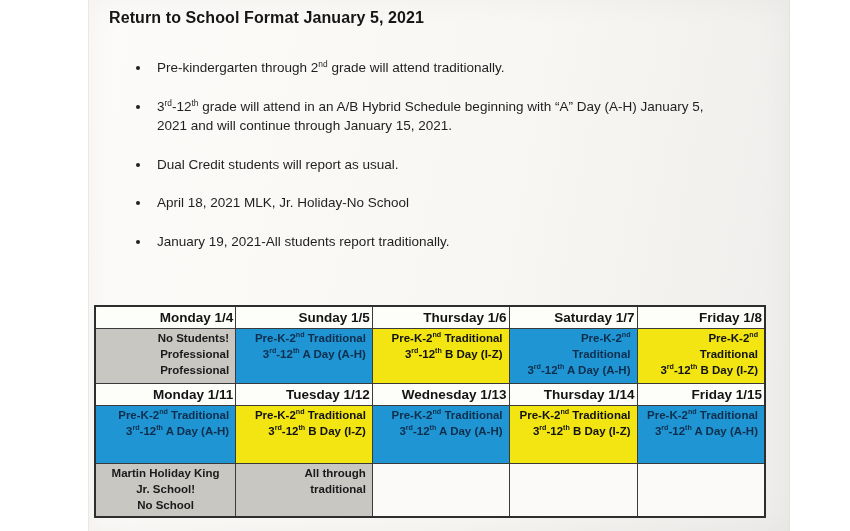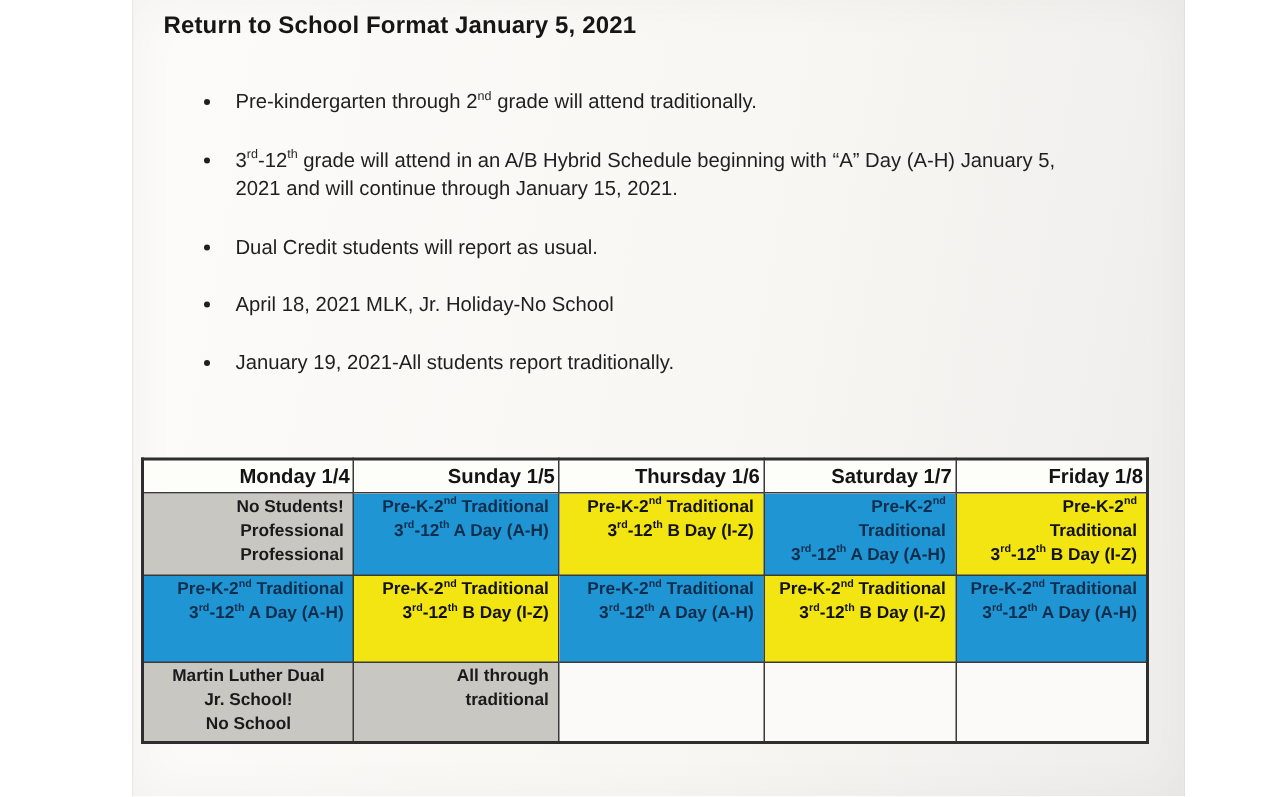--- a/index.html
+++ b/index.html
@@ -136,20 +136,27 @@
               </td>
               <td class="cell bg-blue">
                 <div>Pre-K-2<sup>nd</sup> Traditional</div>
                 <div>3<sup>rd</sup>-12<sup>th</sup> A Day (A-H)</div>
               </td>
               <td class="cell bg-yellow">
                 <div>Pre-K-2<sup>nd</sup> Traditional</div>
                 <div>3<sup>rd</sup>-12<sup>th</sup> B Day (I-Z)</div>
               </td>
             </tr>
+            <tr>
+              <td class="day-header">Monday 1/11</td>
+              <td class="day-header">Tuesday 1/12</td>
+              <td class="day-header">Wednesday 1/13</td>
+              <td class="day-header">Thursday 1/14</td>
+              <td class="day-header">Friday 1/15</td>
+            </tr>
             <tr class="h2">
               <td class="cell bg-blue">
                 <div>Pre-K-2<sup>nd</sup> Traditional</div>
                 <div>3<sup>rd</sup>-12<sup>th</sup> A Day (A-H)</div>
               </td>
               <td class="cell bg-yellow">
                 <div>Pre-K-2<sup>nd</sup> Traditional</div>
                 <div>3<sup>rd</sup>-12<sup>th</sup> B Day (I-Z)</div>
               </td>
               <td class="cell bg-blue">
@@ -160,21 +167,21 @@
                 <div>Pre-K-2<sup>nd</sup> Traditional</div>
                 <div>3<sup>rd</sup>-12<sup>th</sup> B Day (I-Z)</div>
               </td>
               <td class="cell bg-blue">
                 <div>Pre-K-2<sup>nd</sup> Traditional</div>
                 <div>3<sup>rd</sup>-12<sup>th</sup> A Day (A-H)</div>
               </td>
             </tr>
             <tr class="h3">
               <td class="cell bg-gray center">
-                <div>Martin Luther Dual</div>
+                <div>Martin Holiday King</div>
                 <div>Jr. School!</div>
                 <div>No School</div>
               </td>
               <td class="cell bg-gray">
                 <div>All through</div>
                 <div>traditional</div>
               </td>
               <td class="cell bg-white"></td>
               <td class="cell bg-white"></td>
               <td class="cell bg-white"></td>

